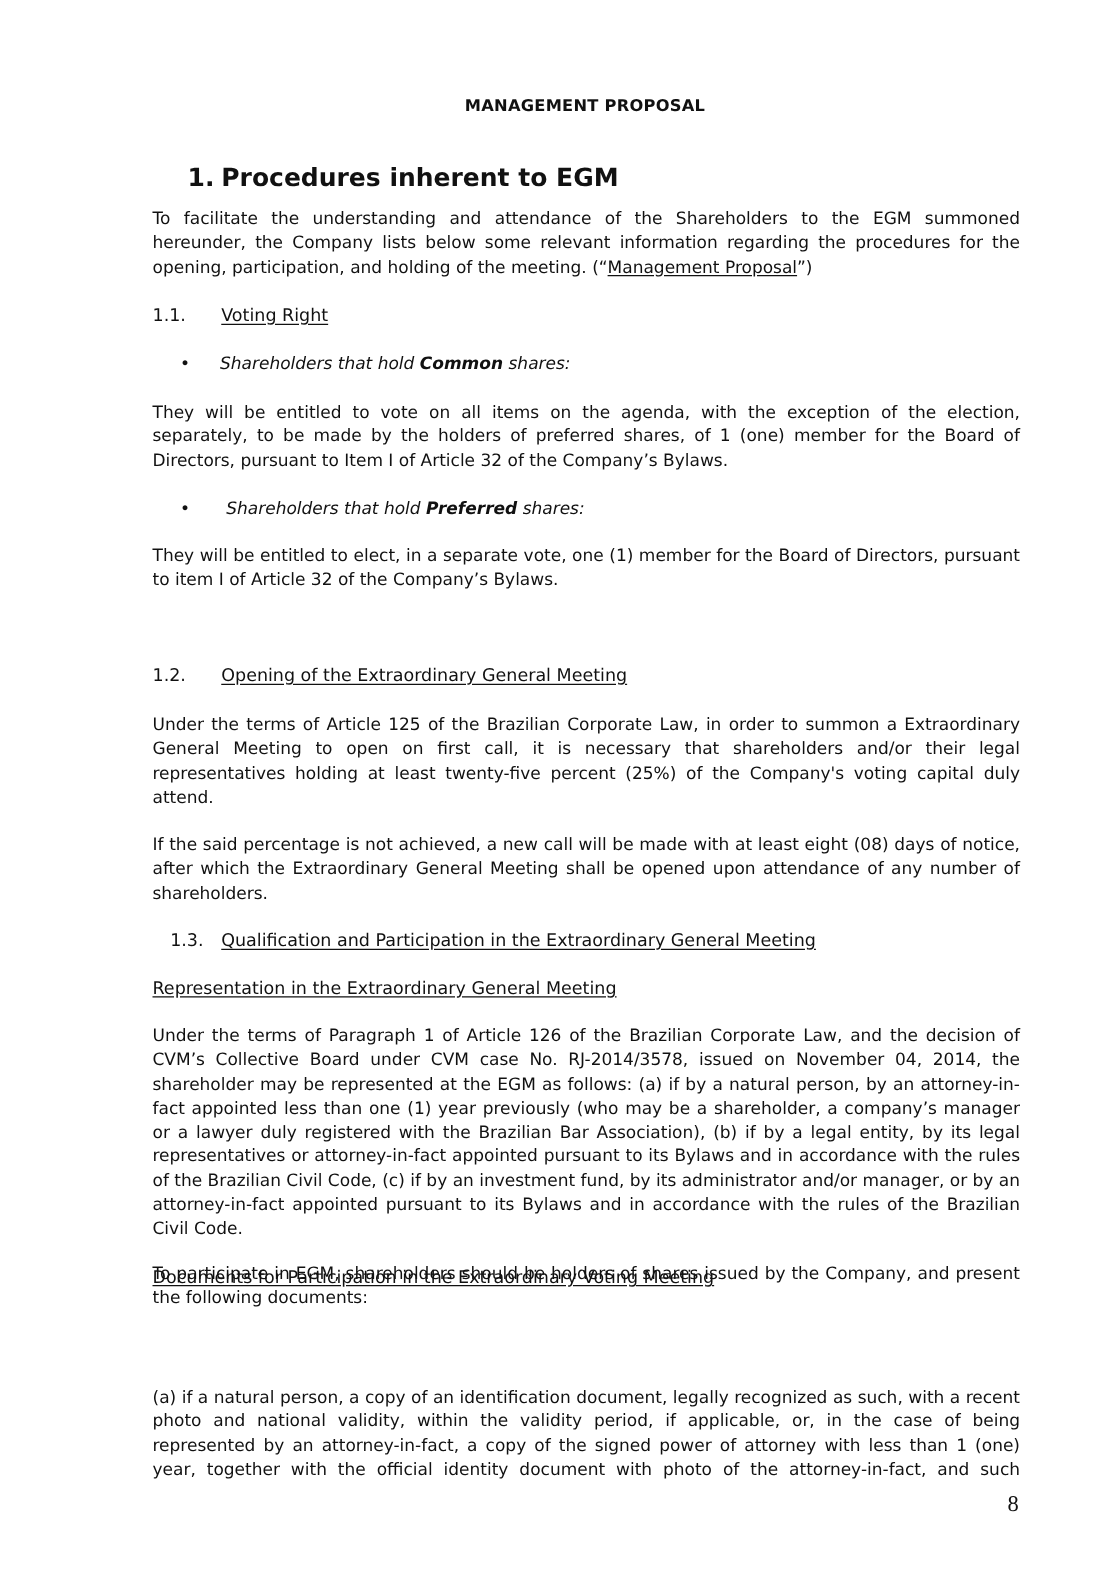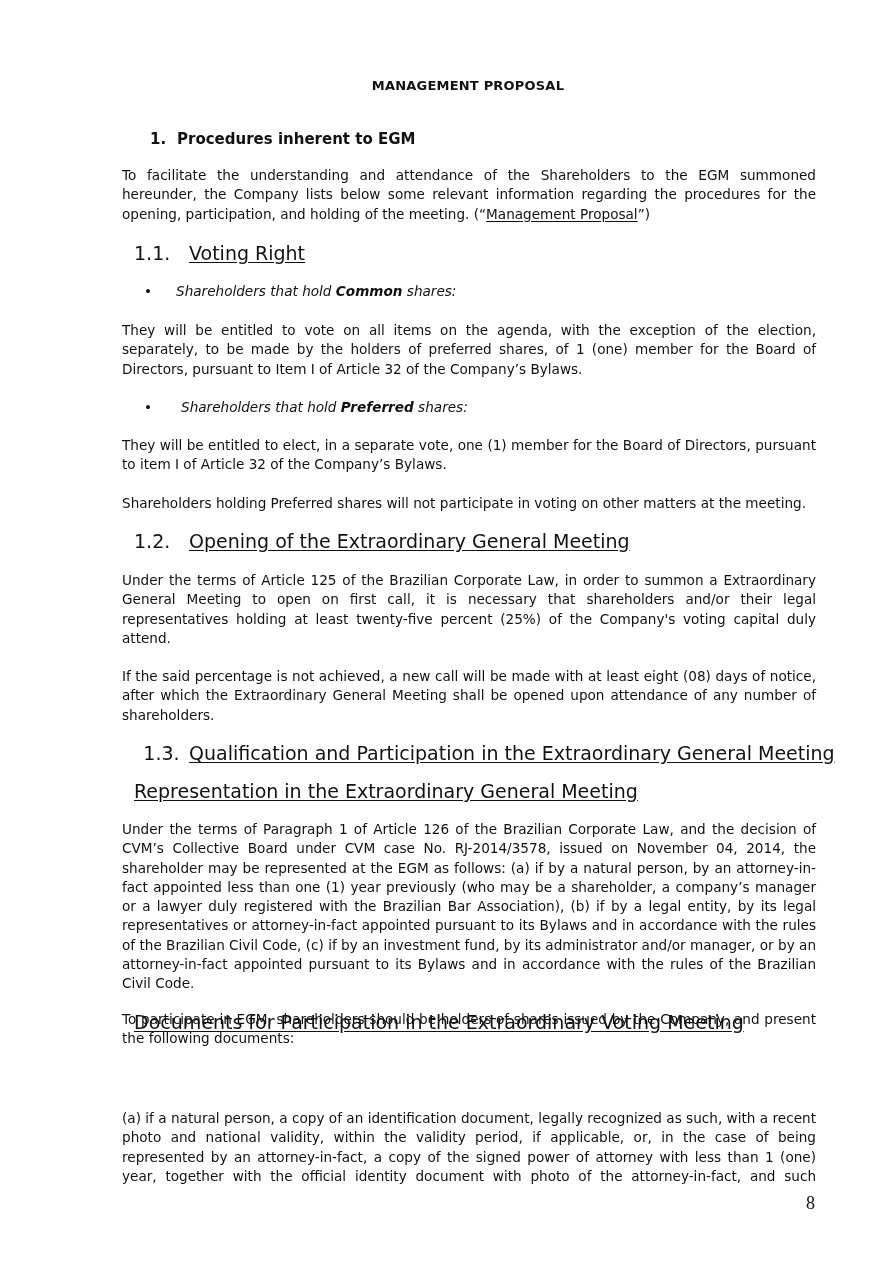--- a/index.html
+++ b/index.html
@@ -8,27 +8,27 @@
     position: absolute; left: 0; top: 0; width: 892px; height: 1274px;
     background: #ffffff; color: #111111;
     font-family: "DejaVu Sans", sans-serif;
     border-radius: 22px;
   }
   .abs { position: absolute; }
   .title {
     left: 0; width: 936px; top: 78px; text-align: center;
     font-size: 13px; font-weight: bold; letter-spacing: 0.2px;
   }
-  .h1 { left: 150px; top: 130px; font-size: 15px; font-weight: bold; }
+  .h1 { left: 150px; top: 130px; font-size: 20px; font-weight: bold; }
   .h1 .num { display: inline-block; width: 27px; }
   .para {
     left: 122px; width: 694px; font-size: 13.6px; line-height: 19.3px;
     text-align: justify; text-align-last: left;
   }
-  .h2 { left: 134px; font-size: 19px; line-height: 19.3px; }
+  .h2 { left: 122px; font-size: 14px; line-height: 19.3px; }
   .h2 .num { display: inline-block; width: 55px; }
   .u { text-decoration: underline; text-underline-offset: 2px; }
   .bullet { left: 144px; font-size: 13.6px; line-height: 19.3px; font-style: italic; }
   .bullet .dot { display: inline-block; width: 32px; }
   .pagenum {
     left: 806px; top: 1193px; font-family: "Liberation Serif", serif; font-size: 18px;
   }
 </style>
 </head>
 <body>
@@ -52,21 +52,20 @@
   </div>
 
   <div class="abs para" style="top:321px;">They will be entitled to vote on all items on the agenda, with the exception of the election, separately, to be made by the holders of preferred shares, of 1 (one) member for the Board of Directors, pursuant to Item I of Article 32 of the Company’s Bylaws.</div>
 
   <div class="abs bullet" style="top:398px;">
     <span class="dot" style="width:37px;">•</span><span>Shareholders that hold </span><b>Preferred</b><span> shares:</span>
   </div>
 
   <div class="abs para" style="top:436px;">They will be entitled to elect, in a separate vote, one (1) member for the Board of Directors, pursuant to item I of Article 32 of the Company’s Bylaws.</div>
 
-  <div class="abs para" style="top:494px;">Shareholders holding Preferred shares will not participate in voting on other matters at the meeting.</div>
 
   <div class="abs h2" style="top:532px;">
     <span class="num">1.2.</span><span class="u">Opening of the Extraordinary General Meeting</span>
   </div>
 
   <div class="abs para" style="top:571px;">Under the terms of Article 125 of the Brazilian Corporate Law, in order to summon a Extraordinary General Meeting to open on first call, it is necessary that shareholders and/or their legal representatives holding at least twenty-five percent (25%) of the Company's voting capital duly attend.</div>
 
   <div class="abs para" style="top:667px;">If the said percentage is not achieved, a new call will be made with at least eight (08) days of notice, after which the Extraordinary General Meeting shall be opened upon attendance of any number of shareholders.</div>
 
   <div class="abs h2" style="top:744px;text-align:center;">

